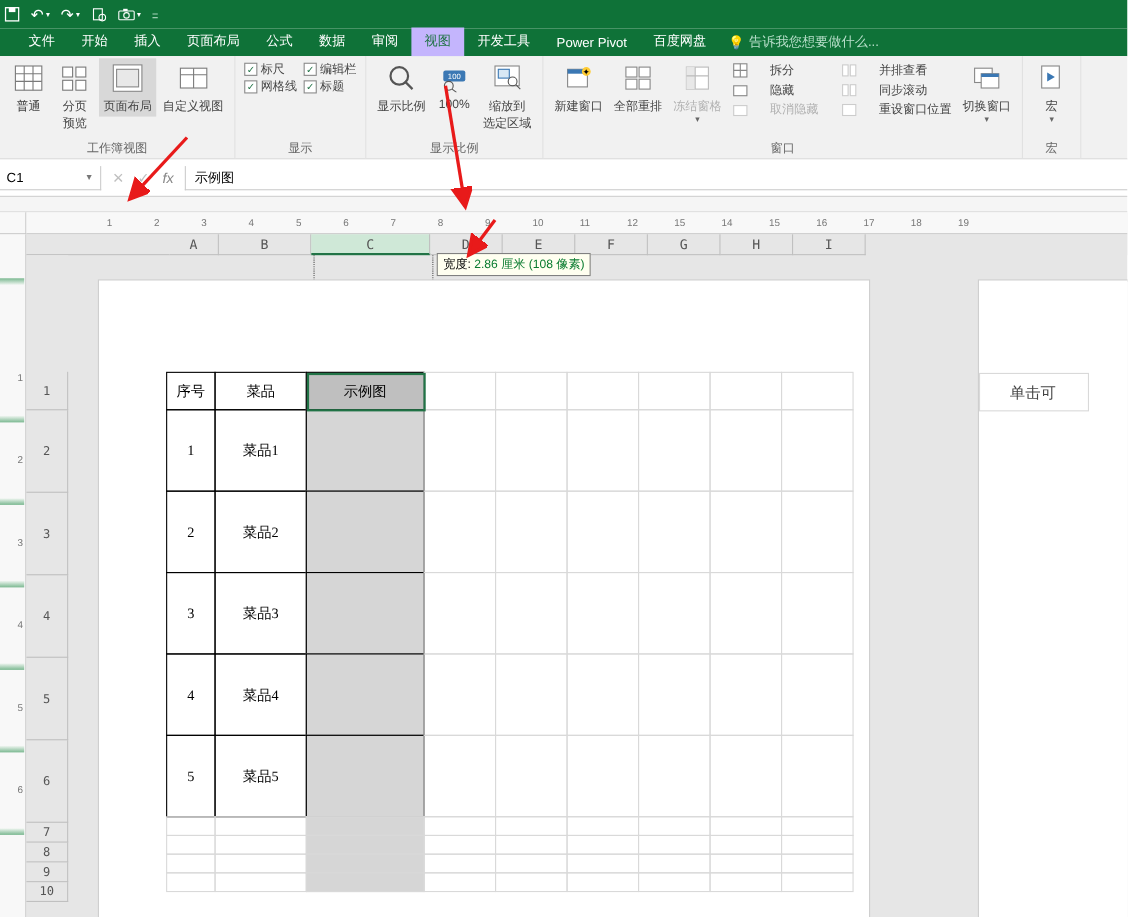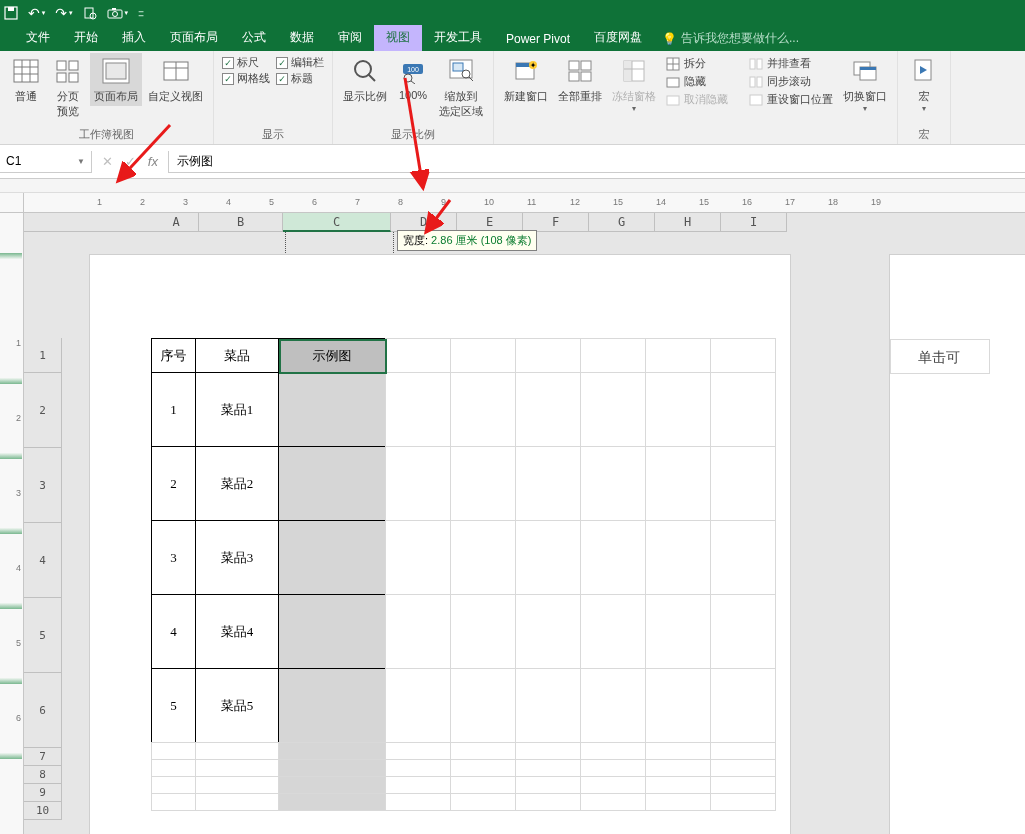--- a/index.html
+++ b/index.html
@@ -24,21 +24,21 @@
 .group { border-right:1px solid #e1e1e1; padding:2px 6px 0 6px; display:flex; flex-direction:column; justify-content:space-between; }
 .group-controls { display:flex; align-items:flex-start; gap:2px; flex:1; }
 .group-label { text-align:center; font-size:11px; color:#666; padding-bottom:2px; }
 .big-btn { display:flex; flex-direction:column; align-items:center; padding:2px 4px; font-size:11px; color:#444; text-align:center; min-width:40px; }
 .big-btn.highlight { background:#d8d8d8; }
 .big-btn .icon-box { width:32px; height:32px; margin-bottom:2px; display:flex; align-items:center; justify-content:center; }
 .big-btn .caret-sm { font-size:8px; color:#666; }
 .small-col { display:flex; flex-direction:column; gap:1px; font-size:11px; color:#444; padding:2px 2px; }
 .chk { display:flex; align-items:center; gap:3px; }
 .chk .box { width:12px; height:12px; border:1px solid #888; background:#fff; display:inline-flex; align-items:center; justify-content:center; font-size:9px; color:#217346; }
-.small-btn { display:flex; align-items:center; gap:4px; font-size:11px; color:#444; padding:1px 2px; }
+.small-btn { display:flex; align-items:center; gap:20px; font-size:11px; color:#444; padding:1px 2px; }
 .disabled { color:#b0b0b0; }
 .icon-box svg { display:block; }
 
 
 .fbar { height:34px; background:#fff; border-bottom:1px solid #ccc; display:flex; align-items:center; font-size:12px; }
 .namebox { width:92px; border:1px solid #ccc; border-top:none; border-left:none; height:22px; padding:0 6px; display:flex; align-items:center; justify-content:space-between; }
 .namebox .dd { font-size:8px; color:#777; }
 .fx-btns { display:flex; align-items:center; gap:12px; padding:0 10px; color:#bfbfbf; font-size:13px; }
 .fx-btns .fx { font-style:italic; color:#888; }
 .formula-in { flex:1; border:1px solid #ccc; border-top:none; border-right:none; height:22px; padding:0 8px; display:flex; align-items:center; }
@@ -340,20 +340,21 @@
             <svg width="26" height="22">
               <rect x="2" y="2" width="16" height="13" fill="#fff" stroke="#888"></rect>
               <rect x="8" y="7" width="16" height="13" fill="#fff" stroke="#888"></rect>
               <rect x="8" y="7" width="16" height="3" fill="#3b78b4"></rect>
             </svg>
           </div>
           <span>切换窗口</span>
           <span class="caret-sm">▾</span>
         </div>
     </div>
+    <div class="group-label">窗口</div>
   </div>
 
   <div class="group">
     <div class="group-controls">
       <div class="big-btn">
           <div class="icon-box">
             <svg width="24" height="26">
               <rect x="3" y="2" width="16" height="20" fill="#fff" stroke="#888"></rect>
               <polygon points="8,8 8,16 15,12" fill="#3b78b4"></polygon>
             </svg>

